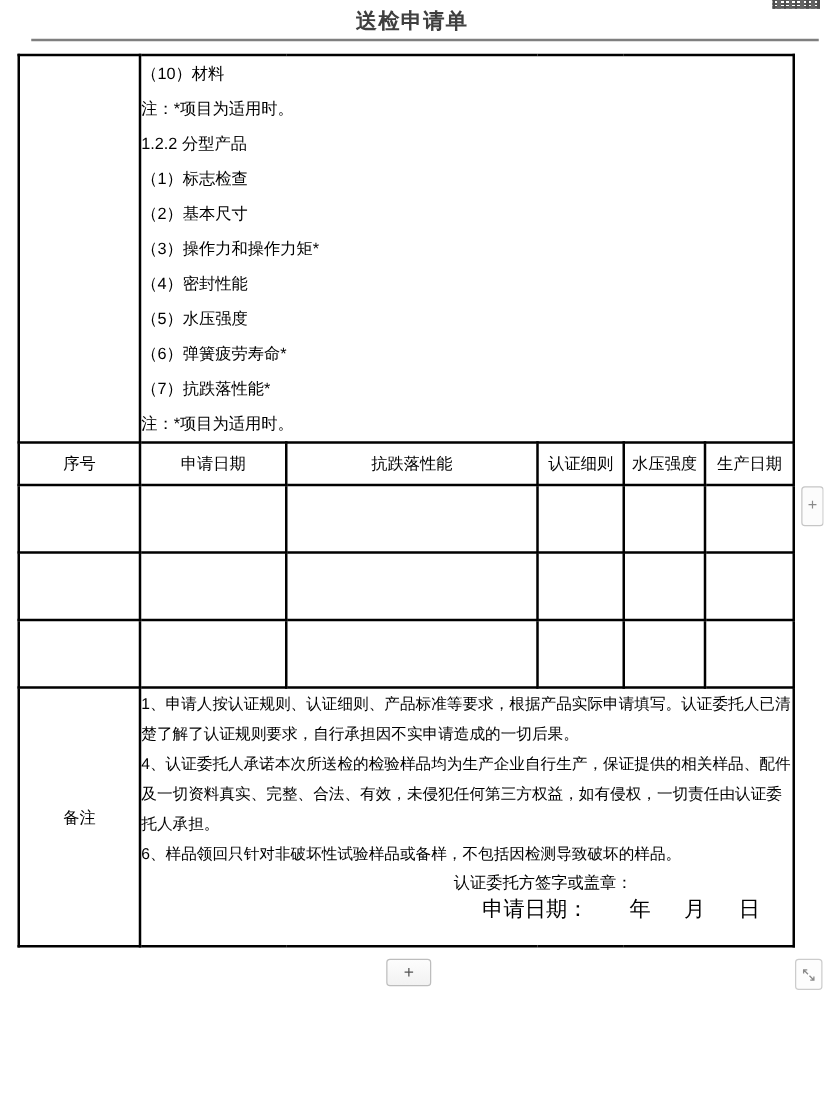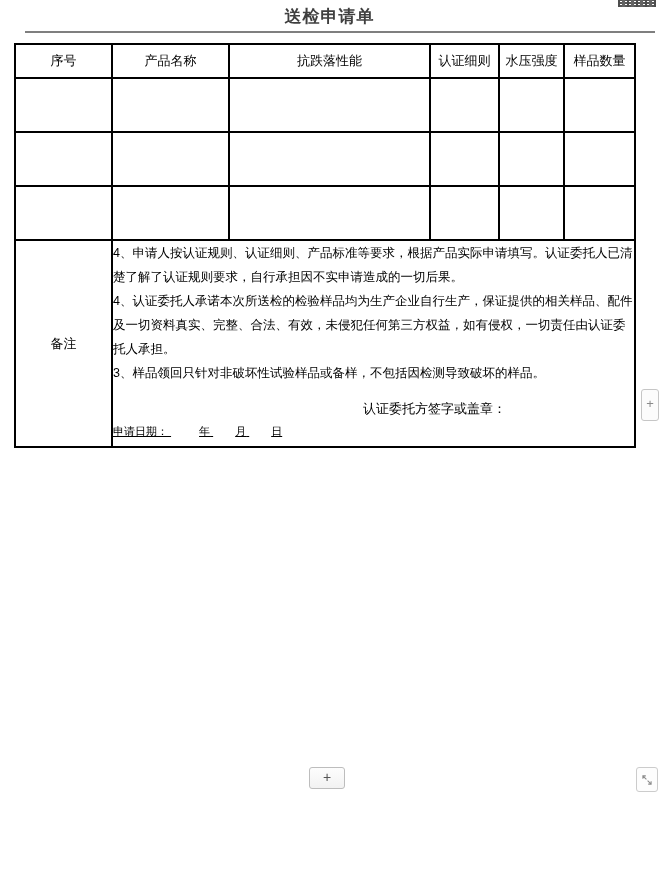--- a/index.html
+++ b/index.html
@@ -33,22 +33,22 @@
   .checklist-cell { vertical-align:top; padding:3px 0 0 9px; }
   .checklist-line { line-height:28px; font-size:13px; white-space:nowrap; }
   .doc-table th {
     font-weight:normal; font-size:13px; text-align:center;
     height:32px; vertical-align:middle;
   }
   .row-empty td { height:52px; }
   .remark-label-cell { text-align:center; vertical-align:middle; font-size:13px; }
   .remark-cell { vertical-align:top; padding:9px 6px 0 9px; font-size:12.5px; }
   .remark-cell p { margin:0; line-height:24px; }
-  .sig-line { text-align:right; padding-right:128px; margin-top:13px; font-size:13px; line-height:22px;padding-left:40px; }
-  .date-line { text-align:left; padding-right:26px; font-size:11px; line-height:22px;text-decoration:underline; }
+  .sig-line { text-align:right; padding-right:128px; font-size:13px; line-height:22px;padding-left:40px; }
+  .date-line { text-align:right; padding-right:26px; font-size:17px; line-height:22px; }
   .gap-year { margin-left:28px; }
   .gap-md { margin-left:22px; }
   .btn-add-side {
     position:absolute; left:641px; top:389px; width:16px; height:30px;
     border:1px solid #c6c6c6; border-radius:3px; background:#fcfcfc;
     color:#8a8a8a; font-size:13px; line-height:28px; text-align:center; cursor:pointer;
   }
   .btn-add-bottom {
     position:absolute; left:309px; top:767px; width:34px; height:20px;
     border:1px solid #bdbdbd; border-radius:3px;
@@ -74,28 +74,44 @@
     <colgroup>
       <col style="width:97px">
         <col style="width:117px">
         <col style="width:201px">
       <col style="width:69px">
         <col style="width:65px">
         <col style="width:71px">
     </colgroup>
 
     <tbody>
+        <tr>
+      <td class="checklist-left"></td>
+      <td class="checklist-cell" colspan="5">
+        <div class="checklist-line">（10）材料</div>
+        <div class="checklist-line">注：*项目为适用时。</div>
+        <div class="checklist-line">1.2.2  分型产品</div>
+        <div class="checklist-line">（1）标志检查</div>
+        <div class="checklist-line">（2）基本尺寸</div>
+        <div class="checklist-line">（3）操作力和操作力矩*</div>
+        <div class="checklist-line">（4）密封性能</div>
+        <div class="checklist-line">（5）水压强度</div>
+        <div class="checklist-line">（6）弹簧疲劳寿命*</div>
+        <div class="checklist-line">（7）抗跌落性能*</div>
+        <div class="checklist-line">注：*项目为适用时。</div>
+      </td>
+    </tr>
 
     <tr>
       <th>序号</th>
-      <th>产品名称</th>
+      <th>申请日期</th>
       <th>抗跌落性能</th>
       <th>认证细则</th>
       <th>水压强度</th>
-      <th>样品数量</th>
+      <th>生产日期</th>
     </tr>
 
     <tr class="row-empty">
       <td></td>
       <td></td>
       <td></td>
       <td></td>
       <td></td>
       <td></td>
     </tr>
@@ -112,23 +128,23 @@
       <td></td>
       <td></td>
       <td></td>
       <td></td>
       <td></td>
     </tr>
 
     <tr>
       <td class="remark-label-cell" style="height:205px">备注</td>
       <td class="remark-cell" colspan="5">
-        <p>4、申请人按认证规则、认证细则、产品标准等要求，根据产品实际申请填写。认证委托人已清楚了解了认证规则要求，自行承担因不实申请造成的一切后果。</p>
+        <p>1、申请人按认证规则、认证细则、产品标准等要求，根据产品实际申请填写。认证委托人已清楚了解了认证规则要求，自行承担因不实申请造成的一切后果。</p>
         <p>4、认证委托人承诺本次所送检的检验样品均为生产企业自行生产，保证提供的相关样品、配件及一切资料真实、完整、合法、有效，未侵犯任何第三方权益，如有侵权，一切责任由认证委托人承担。</p>
-        <p>3、样品领回只针对非破坏性试验样品或备样，不包括因检测导致破坏的样品。</p>
+        <p>6、样品领回只针对非破坏性试验样品或备样，不包括因检测导致破坏的样品。</p>
         <div class="sig-line">认证委托方签字或盖章：</div>
         <div class="date-line">
           <span>申请日期：</span>
           <span class="gap-year">年</span>
           <span class="gap-md">月</span>
           <span class="gap-md">日</span>
         </div>
       </td>
     </tr>
   </tbody>

